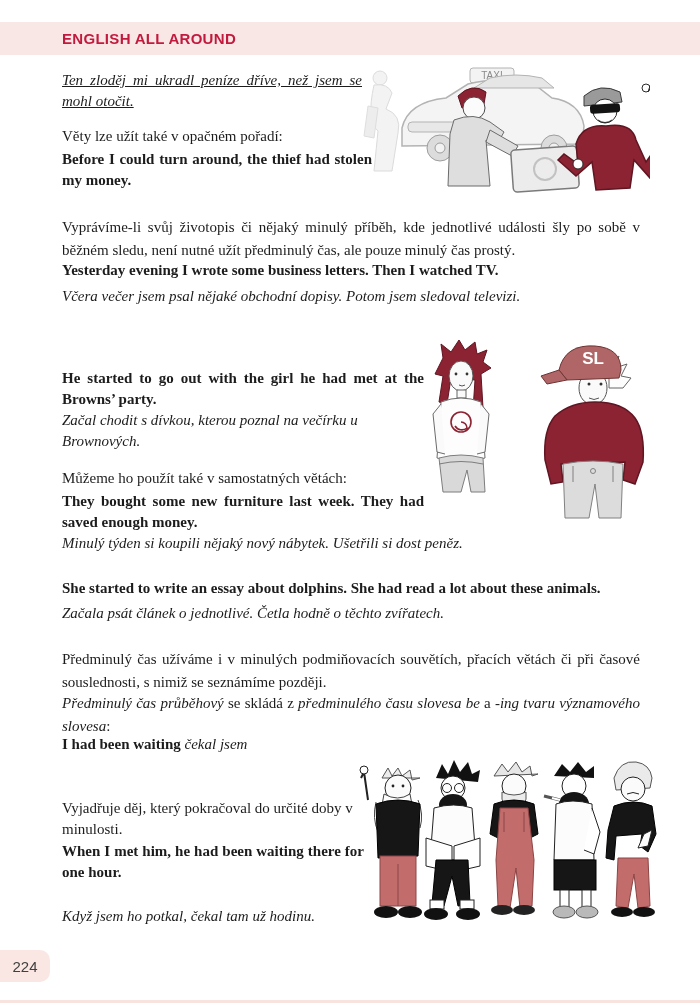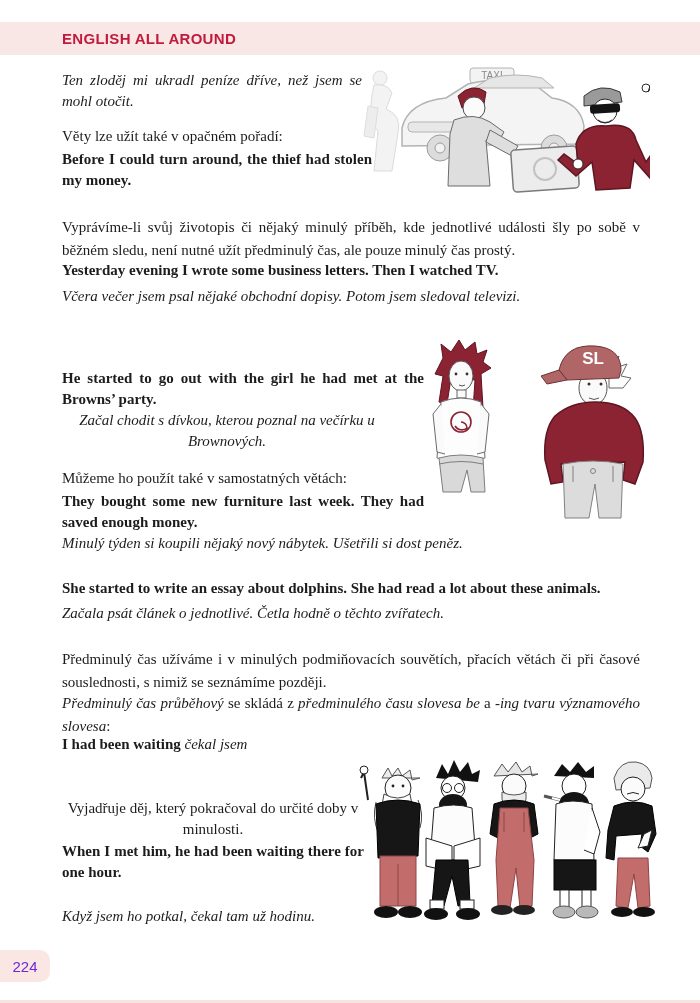--- a/index.html
+++ b/index.html
@@ -9,45 +9,45 @@
     font-family:"Liberation Serif", serif; color:#1c1c1c; overflow:hidden;
   }
   .band {
     position:absolute; left:0; top:22px; width:700px; height:33px;
     background:#f9e7e5; display:flex; align-items:center;
   }
   .band-title {
     margin-left:62px; font-family:"Liberation Sans", sans-serif;
     font-weight:700; font-size:15px; letter-spacing:.3px; color:#c21a3e;
   }
-  .tb { position:absolute; left:62px; font-size:15px; line-height:21px;text-align:center; }
+  .tb { position:absolute; left:62px; font-size:15px; line-height:21px; }
   .just { text-align:justify; }
   .it { font-style:italic; }
   .bd { font-weight:700; }
   .wide { width:578px; line-height:23px; }
   .badge {
     position:absolute; left:0; top:950px; width:50px; height:32px;
     background:#fae7e3; border-radius:0 10px 10px 0;
     display:flex; align-items:center; justify-content:center;
-    font-family:"Liberation Sans", sans-serif; font-size:15px; color:#6d28d9;
+    font-family:"Liberation Sans", sans-serif; font-size:15px; color:#404040;
   }
   .bottom-line { position:absolute; left:0; bottom:0; width:700px; height:3px; background:#f8e3df; }
   .illus { position:absolute; }
   svg text { font-family:"Liberation Sans", sans-serif; }
 </style>
 </head>
 <body>
 
 <div class="page">
 
   <div class="band">
     <div class="band-title">ENGLISH ALL AROUND</div>
   </div>
 
-  <div class="tb it just" style="top:70px;width:300px;">Ten zloděj mi ukradl peníze dříve, než jsem se mohl otočit.</div>
+  <div class="tb it just" style="top:70px;width:300px;text-decoration:underline;">Ten zloděj mi ukradl peníze dříve, než jsem se mohl otočit.</div>
 
   <svg class="illus" style="left:362px;top:66px;" width="288" height="128" viewBox="0 0 288 128">
 
     <g opacity="0.65">
       <circle cx="18" cy="12" r="7" fill="#ededed" stroke="#c8c8c8"></circle>
       <path d="M12 19 q14 -2 18 8 l-6 16 q16 6 12 24 l-6 38 h-18 l4 -40 q-12 -10 -4 -46z" fill="#ededed" stroke="#c8c8c8"></path>
       <path d="M6 40 l10 2 -4 30 -10 -2z" fill="#e4e4e4" stroke="#cccccc"></path>
     </g>
 
     <g>

